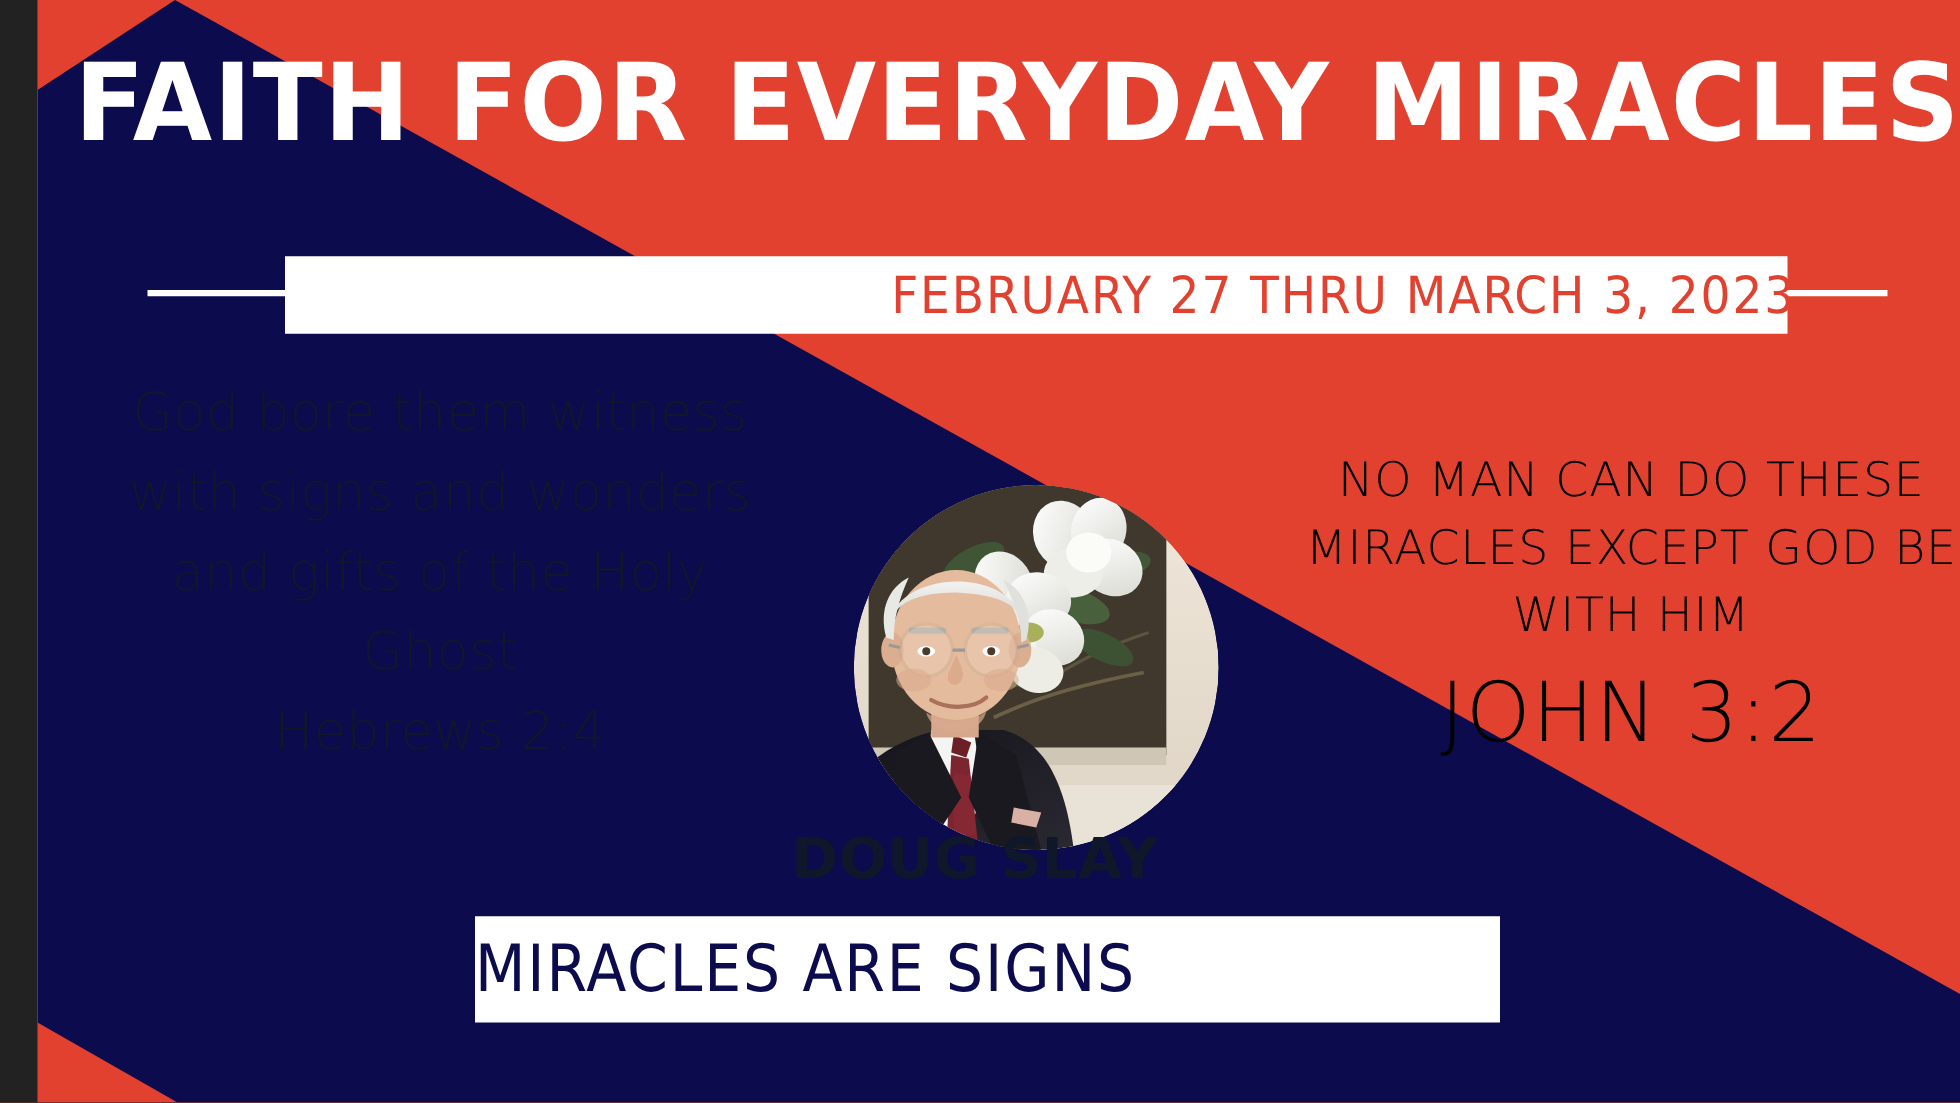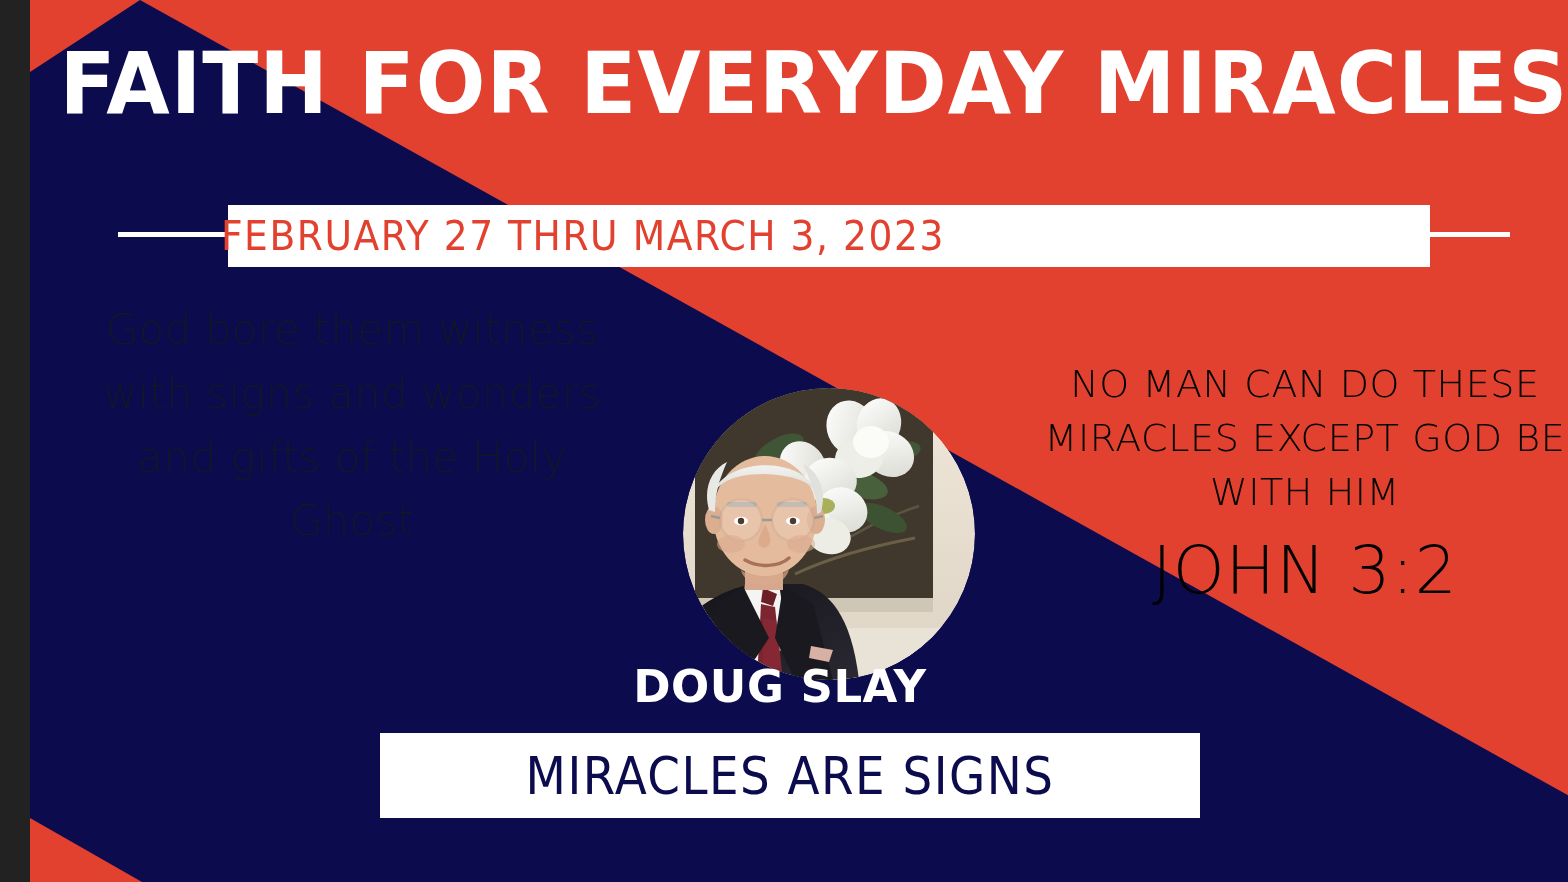--- a/index.html
+++ b/index.html
@@ -39,21 +39,21 @@
     background:#FFFFFF;
     top:232px;
   }
   .rule.left{left:88px;width:112px;}
   .rule.right{left:1398px;width:82px;}
   .date-box{
     position:absolute;
     left:198px;top:205px;
     width:1202px;height:62px;
     background:#FFFFFF;
-    display:flex;align-items:center;justify-content:flex-start;
+    display:flex;align-items:center;justify-content:flex-end;
   }
   .date-text{
     color:#E2412F;
     font-family:"Liberation Sans Narrow","DejaVu Sans Condensed","Liberation Sans",sans-serif;
     font-weight:400;
     font-size:41px;
     letter-spacing:1.5px;
     white-space:nowrap;
     transform:scaleX(1.02);
   }
@@ -101,35 +101,35 @@
     border-radius:50%;
     overflow:hidden;
   }
   .portrait svg{display:block;width:292px;height:292px;}
 
   .speaker-name{
     position:absolute;
     left:560px;top:660px;
     width:380px;
     text-align:center;
-    color:#ffffff;
+    color:#0f172a;
     font-family:"DejaVu Sans","Liberation Sans",sans-serif;
     font-weight:700;
     font-size:45px;
     letter-spacing:0.5px;
     white-space:nowrap;
   }
 
   
   .topic-box{
     position:absolute;
     left:350px;top:733px;
     width:820px;height:85px;
     background:#FFFFFF;
-    display:flex;align-items:center;justify-content:center;
+    display:flex;align-items:center;justify-content:flex-start;
   }
   .topic-text{
     color:#0B0B4E;
     font-family:"Liberation Sans Narrow","DejaVu Sans Condensed","Liberation Sans",sans-serif;
     font-weight:400;
     font-size:52px;
     letter-spacing:1.5px;
     white-space:nowrap;
   }
 </style>
@@ -149,20 +149,21 @@
   <div class="title">FAITH FOR EVERYDAY MIRACLES</div>
 
   <div class="rule left"></div>
   <div class="rule right"></div>
   <div class="date-box">
     <span class="date-text">FEBRUARY 27 THRU MARCH 3, 2023</span>
   </div>
 
   <div class="left-block">
     <span>God bore them witness with  signs and wonders and gifts of the Holy Ghost</span>
+    <span class="ref">Hebrews 2:4</span>
   </div>
 
   <div class="right-block">
     <span>NO MAN CAN DO THESE MIRACLES EXCEPT GOD BE WITH HIM</span>
     <span class="ref">JOHN 3:2</span>
   </div>
 
   <div class="portrait">
     <svg viewBox="0 0 292 292" aria-hidden="true">
       <defs>

